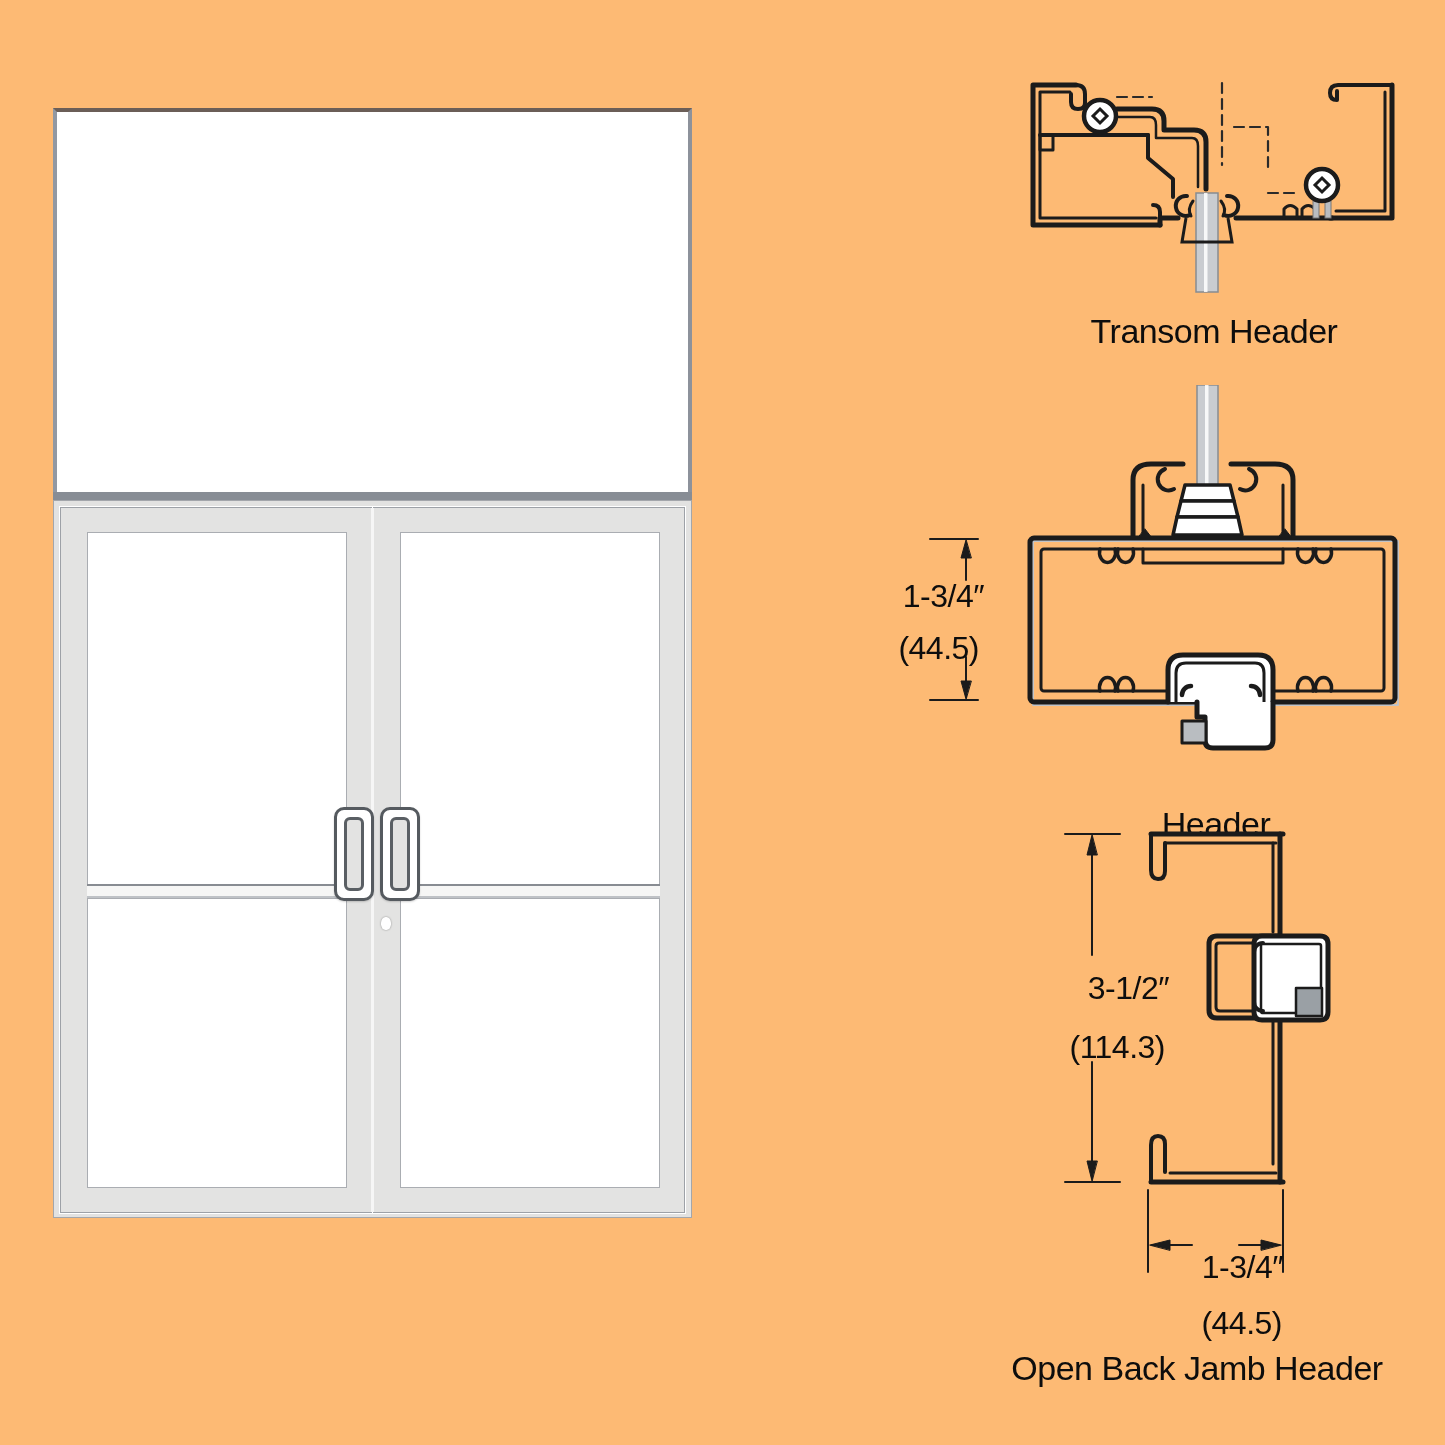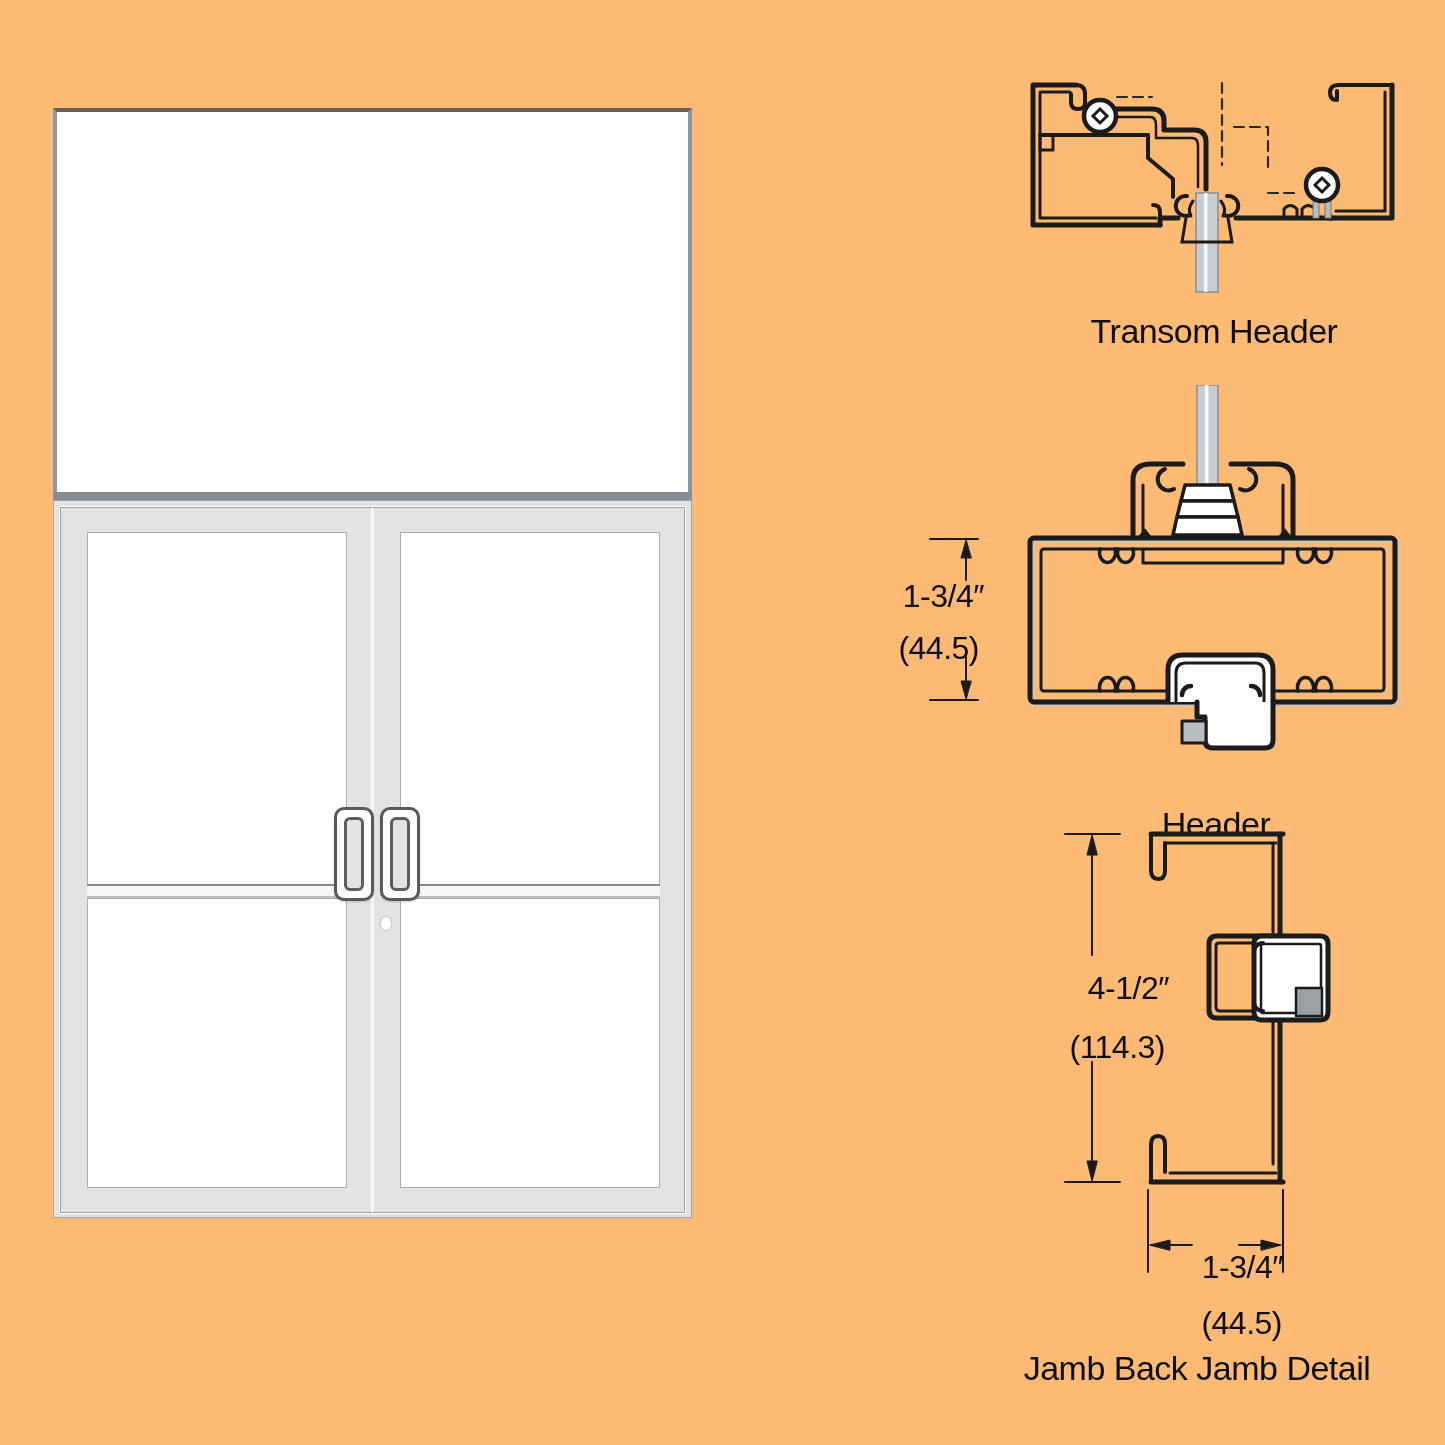--- a/index.html
+++ b/index.html
@@ -253,19 +253,19 @@
       <g stroke-width="2">
         <path d="M108,370 V452"></path>
         <path d="M243,370 V452"></path>
         <path d="M112,425 H152"></path>
         <path d="M199,425 H239"></path>
       </g>
       <path d="M110,425 l20,-5 v10 z" fill="#1b1b1b" stroke-width="1"></path>
       <path d="M241,425 l-20,-5 v10 z" fill="#1b1b1b" stroke-width="1"></path>
     </g>
   </svg>
-  <div class="abs dim-text" style="left:1029px; top:972px; width:140px;">4-1/2″</div>
+  <div class="abs dim-text" style="left:1029px; top:972px; width:140px;">3-1/2″</div>
   <div class="abs dim-text" style="left:1025px; top:1031px; width:140px;">(114.3)</div>
   <div class="abs dim-text" style="left:1143px; top:1251px; width:140px;">1-3/4″</div>
   <div class="abs dim-text" style="left:1142px; top:1307px; width:140px;">(44.5)</div>
-  <div class="abs label-text" style="left:987px; top:1351px; width:420px;">Jamb Back Jamb Detail</div>
+  <div class="abs label-text" style="left:987px; top:1351px; width:420px;">Open Back Jamb Header</div>
 
 </div>
 
 </body></html>

